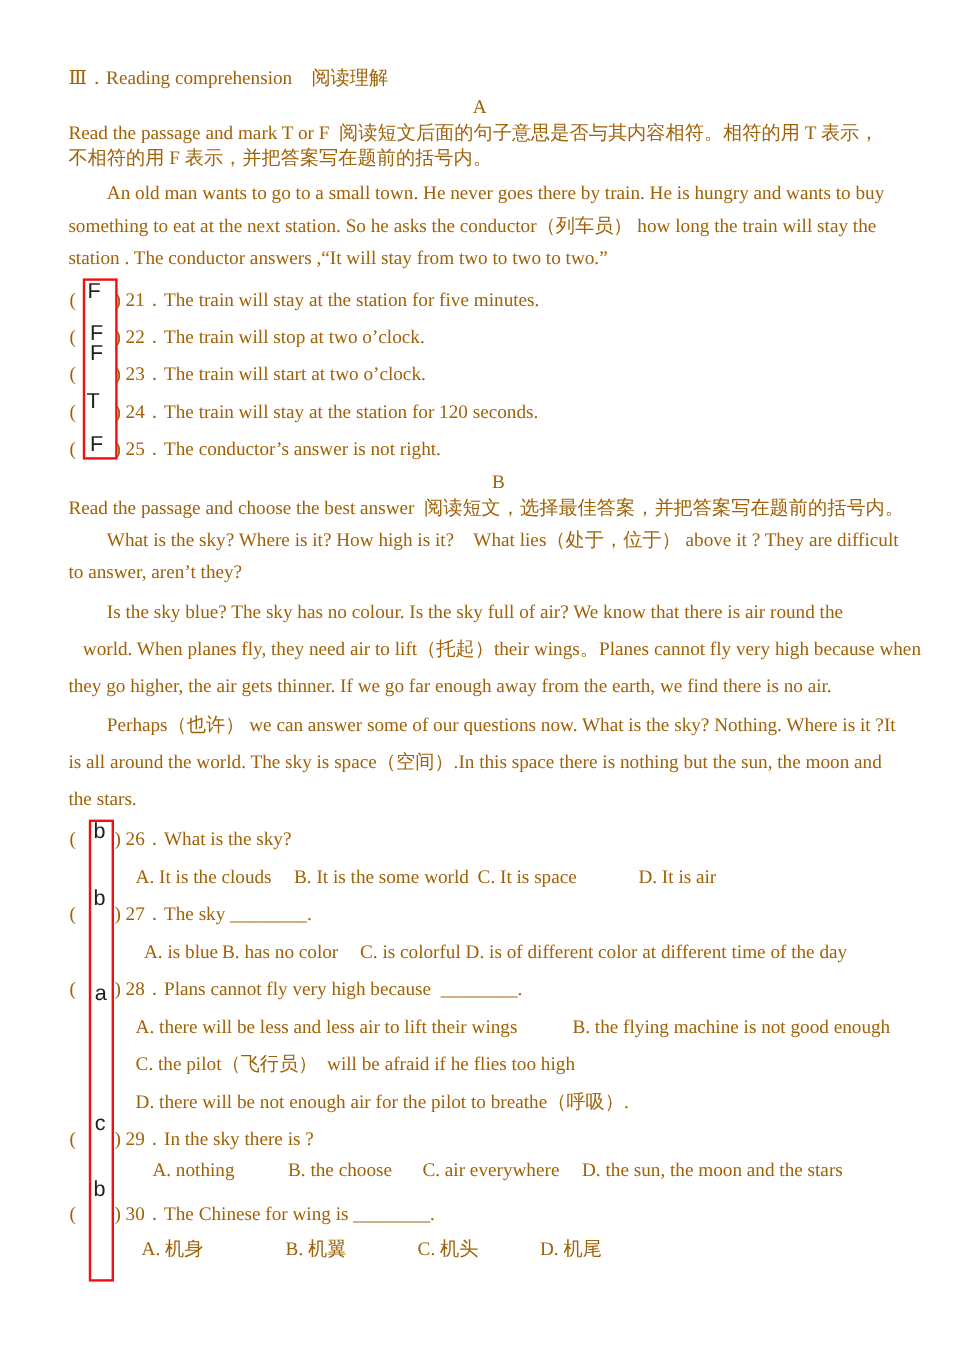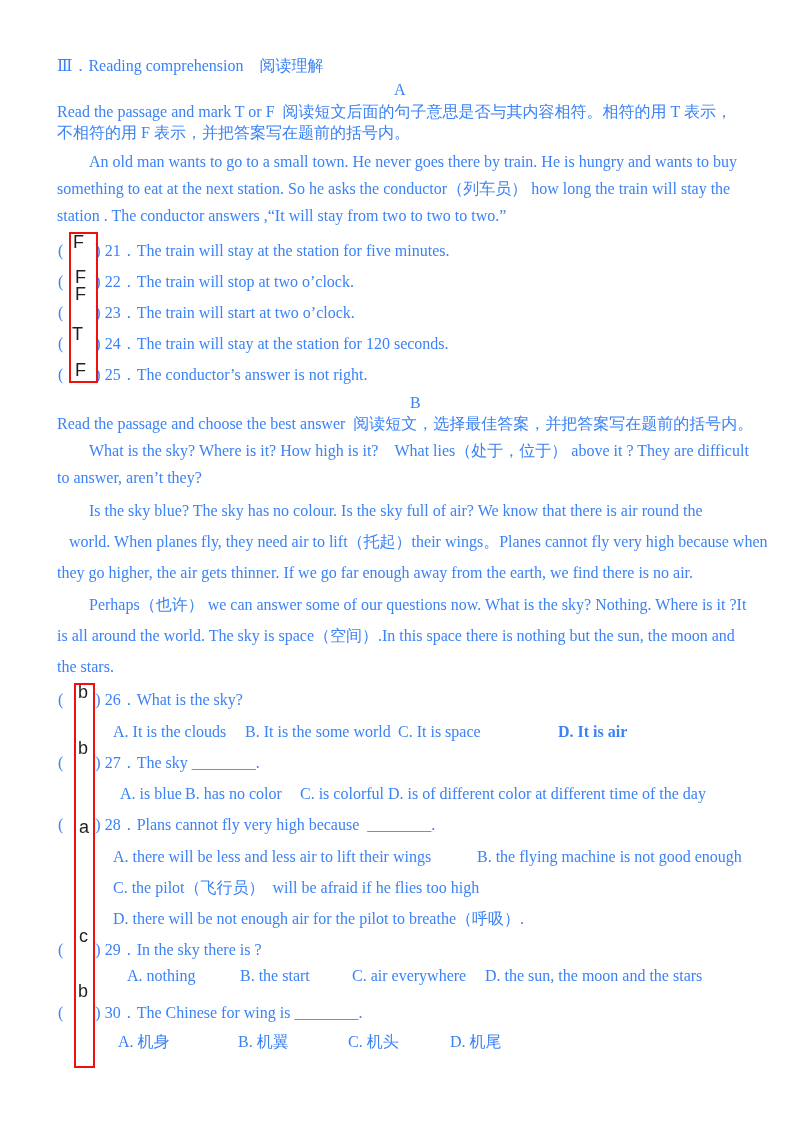--- a/index.html
+++ b/index.html
@@ -3,21 +3,21 @@
 <meta charset="utf-8">
 <style>
   html,body { margin:0; padding:0; background:#fff; }
   #page {
     position:relative; width:794px; height:1123px; background:#ffffff;
     overflow:hidden; font-family:"Liberation Serif","DejaVu Serif",serif;
     color:#000;
   }
   .t {
     position:absolute; white-space:pre; font-size:16px; line-height:21px;
-    font-family:"Liberation Serif","DejaVu Serif",serif; color:#3b82f6;
+    font-family:"Liberation Serif","DejaVu Serif",serif; color:#a16207;
   }
   .mark {
     position:absolute; font-family:"Liberation Sans","DejaVu Sans",sans-serif;
     font-size:18px; line-height:19px; color:#1f1f1f;
   }
   .redbox { position:absolute; border:2px solid #f01010; box-sizing:border-box; }
 </style>
 </head>
 <body>
 
@@ -55,37 +55,37 @@
   <div class="t" style="left:69px; top:531px;">world. When planes fly, they need air to lift（托起）their wings。Planes cannot fly very high because when</div>
   <div class="t" style="left:57px; top:562px;">they go higher, the air gets thinner. If we go far enough away from the earth, we find there is no air.</div>
   <div class="t" style="left:89px; top:594px;">Perhaps（也许） we can answer some of our questions now. What is the sky? Nothing. Where is it ?It</div>
   <div class="t" style="left:57px; top:625px;">is all around the world. The sky is space（空间）.In this space there is nothing but the sun, the moon and</div>
   <div class="t" style="left:57px; top:656px;">the stars.</div>
 
   <div class="t" style="left:58px; top:689px;">(　　) 26．What is the sky?</div>
   <div class="t" style="left:113px; top:721px;">A. It is the clouds</div>
   <div class="t" style="left:245px; top:721px;">B. It is the some world</div>
   <div class="t" style="left:398px; top:721px;">C. It is space</div>
-  <div class="t" style="left:558px; top:721px;font-weight:bold;">D. It is air</div>
+  <div class="t" style="left:532px; top:721px;">D. It is air</div>
 
   <div class="t" style="left:58px; top:752px;">(　　) 27．The sky ________.</div>
   <div class="t" style="left:120px; top:783px;">A. is blue</div>
   <div class="t" style="left:185px; top:783px;">B. has no color</div>
   <div class="t" style="left:300px; top:783px;">C. is colorful</div>
   <div class="t" style="left:388px; top:783px;">D. is of different color at different time of the day</div>
 
   <div class="t" style="left:58px; top:814px;">(　　) 28．Plans cannot fly very high because  ________.</div>
   <div class="t" style="left:113px; top:846px;">A. there will be less and less air to lift their wings</div>
   <div class="t" style="left:477px; top:846px;">B. the flying machine is not good enough</div>
   <div class="t" style="left:113px; top:908px;">D. there will be not enough air for the pilot to breathe（呼吸）.</div>
   <div class="t" style="left:113px; top:877px;">C. the pilot（飞行员）  will be afraid if he flies too high</div>
 
   <div class="t" style="left:58px; top:939px;">(　　) 29．In the sky there is ?</div>
   <div class="t" style="left:127px; top:965px;">A. nothing</div>
-  <div class="t" style="left:240px; top:965px;">B. the start</div>
+  <div class="t" style="left:240px; top:965px;">B. the choose</div>
   <div class="t" style="left:352px; top:965px;">C. air everywhere</div>
   <div class="t" style="left:485px; top:965px;">D. the sun, the moon and the stars</div>
 
   <div class="t" style="left:58px; top:1002px;">(　　) 30．The Chinese for wing is ________.</div>
   <div class="t" style="left:118px; top:1031px;">A. 机身</div>
   <div class="t" style="left:238px; top:1031px;">B. 机翼</div>
   <div class="t" style="left:348px; top:1031px;">C. 机头</div>
   <div class="t" style="left:450px; top:1031px;">D. 机尾</div>
 
   <div class="redbox" style="left:74px; top:683px; width:21px; height:385px;"></div>

